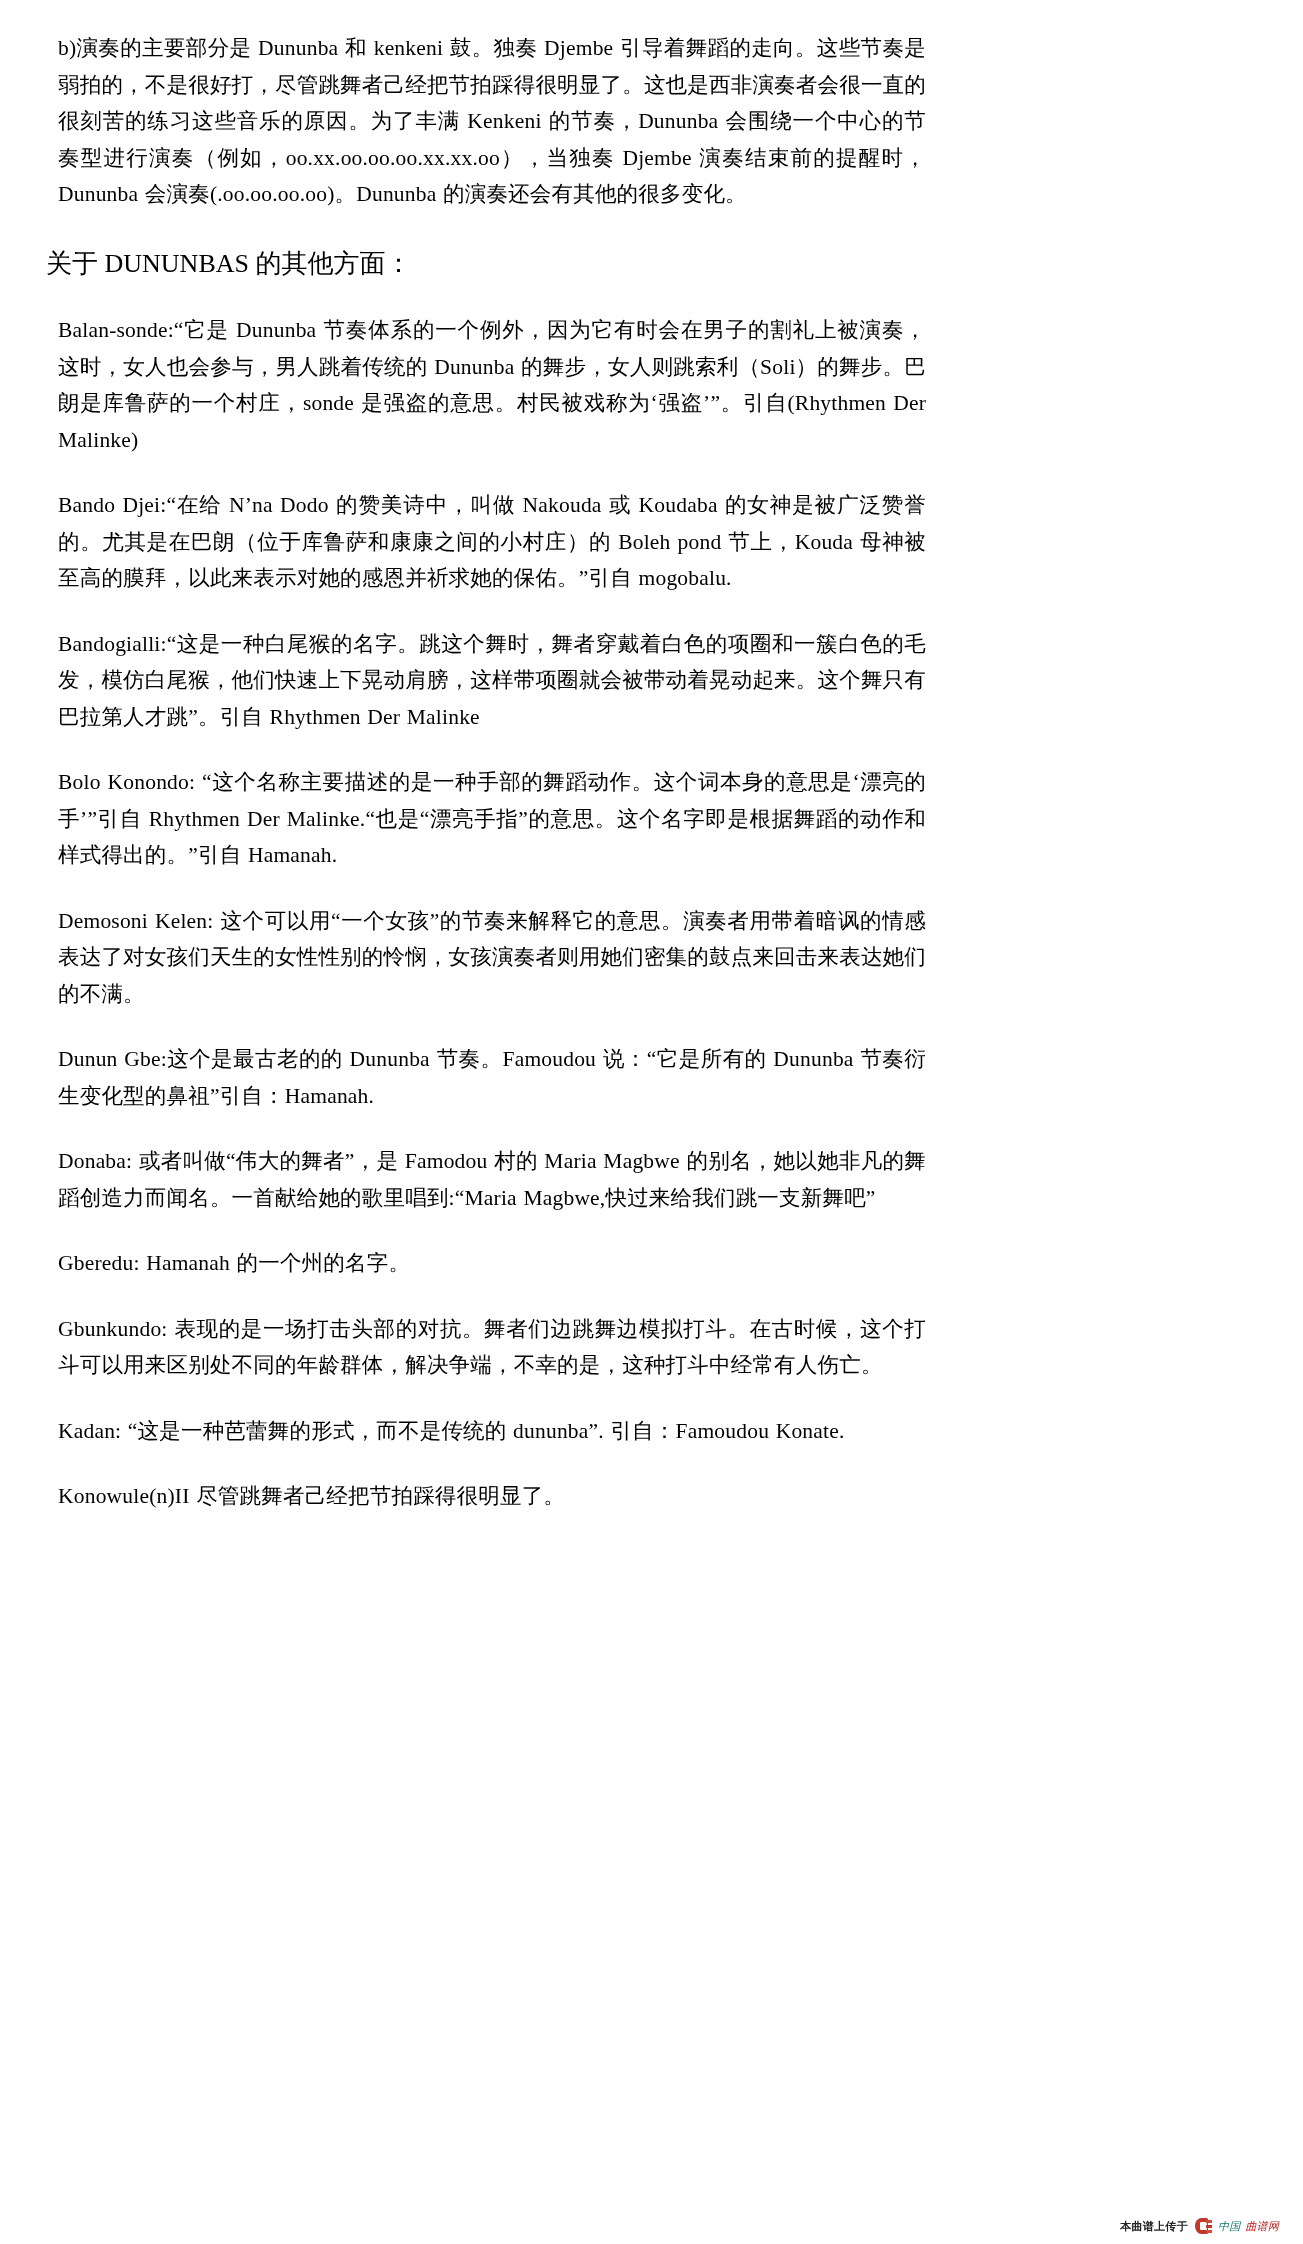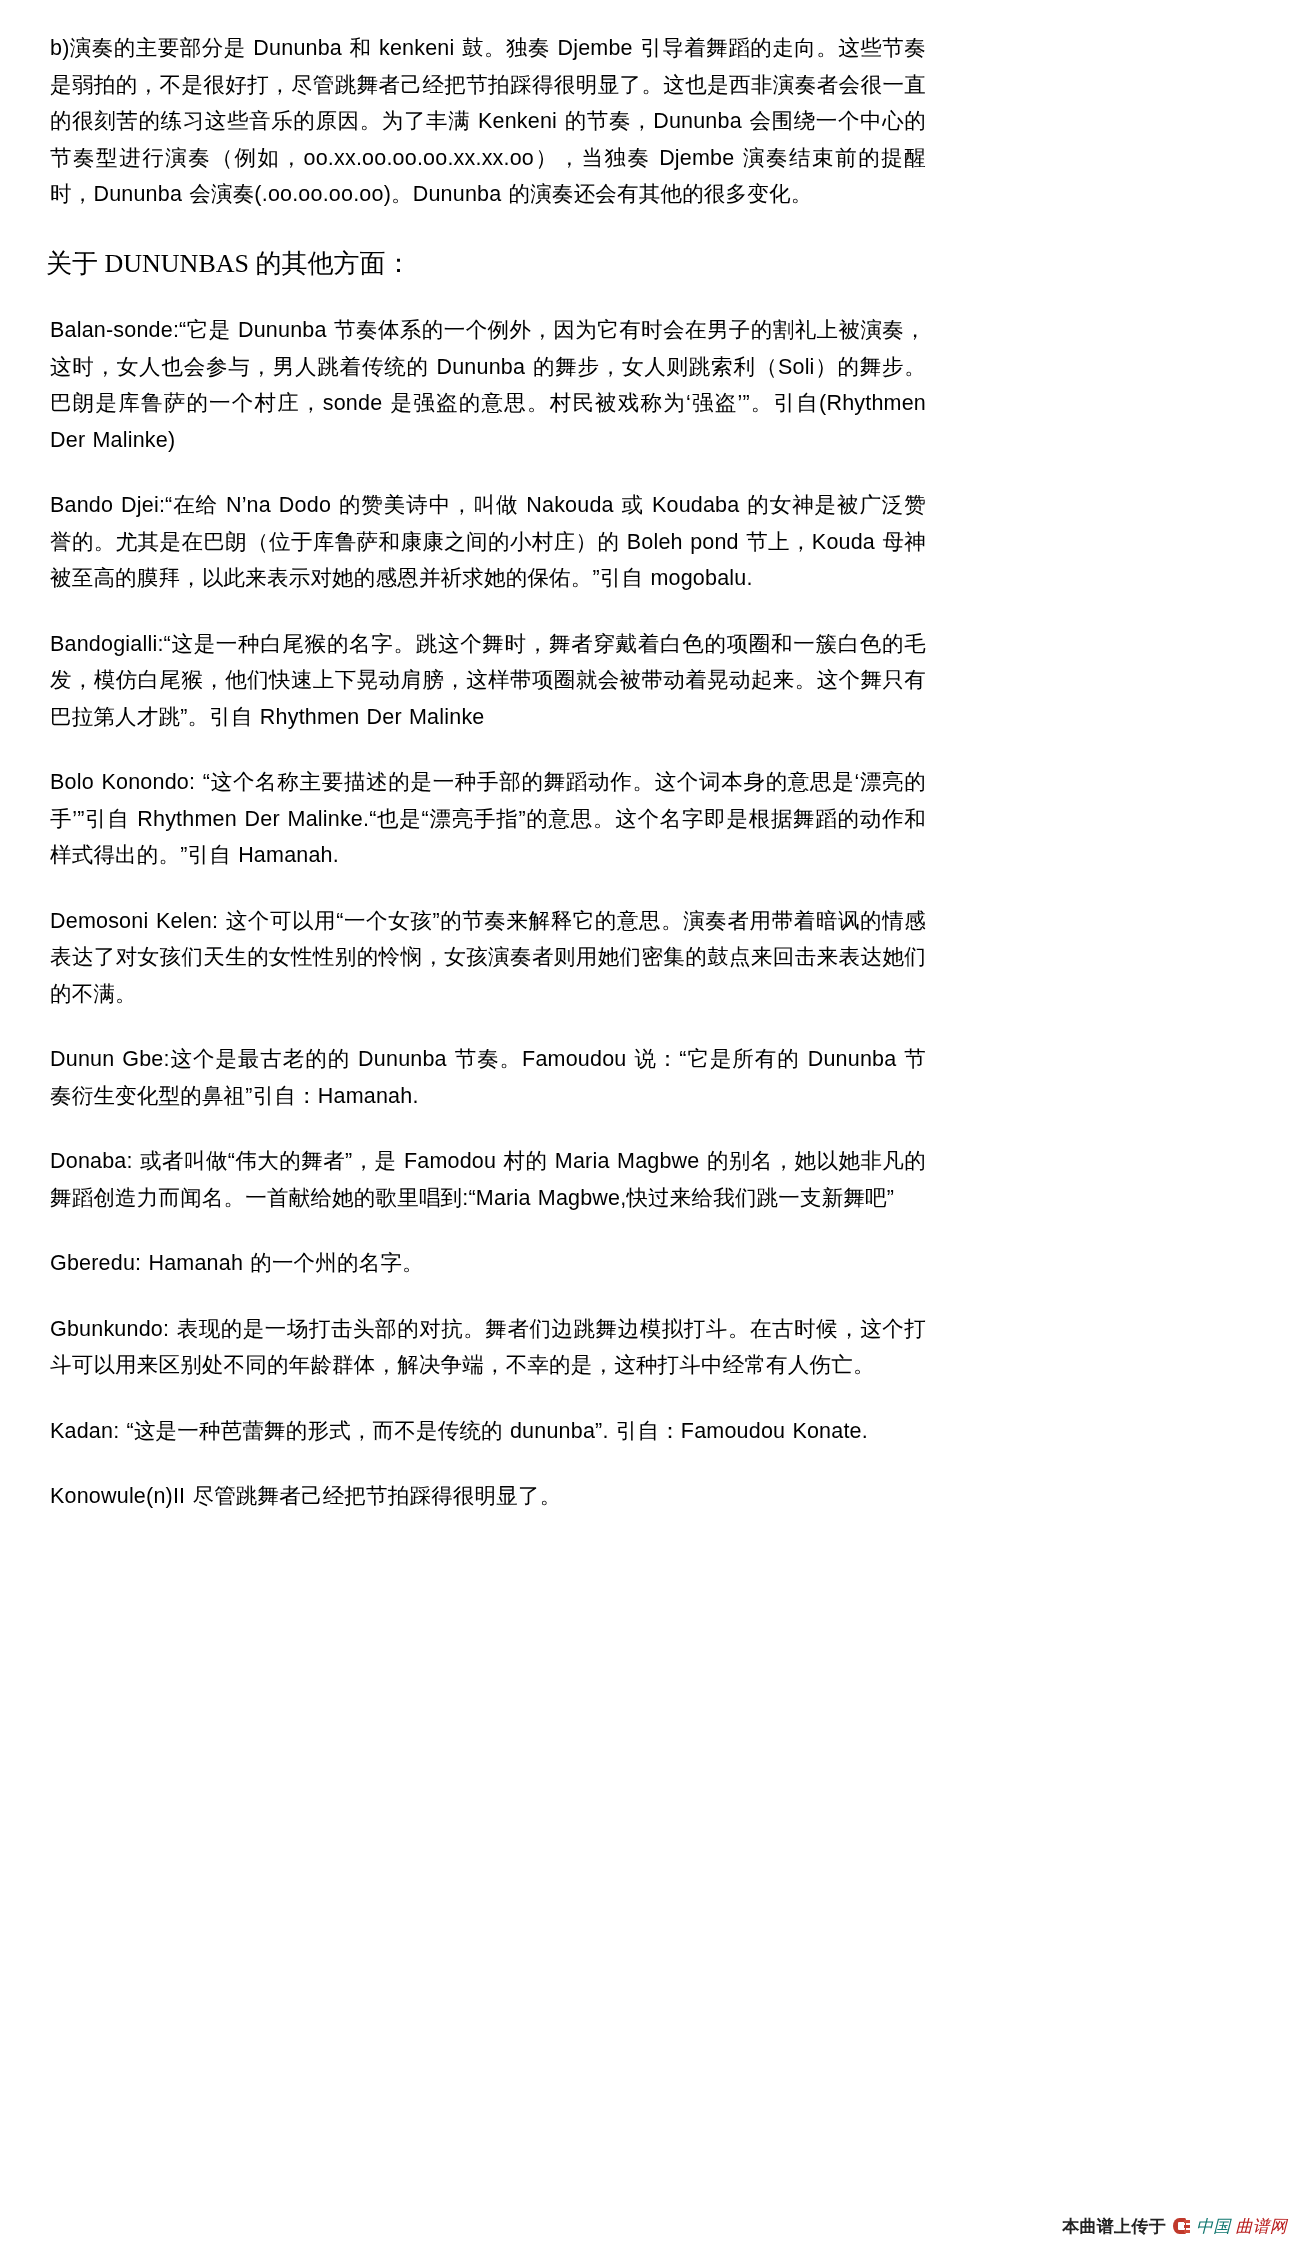--- a/index.html
+++ b/index.html
@@ -25,50 +25,50 @@
     box-sizing: border-box;
     padding: 30px 42px 0 46px;
   }
 
   .doc-body {
     width: 880px;
     margin: 0;
   }
 
   p.para {
-    margin: 0 0 29px 4px;
+    margin: 0 0 29px 12px;
     font-size: 21.5px;
     line-height: 36.5px;
     text-align: justify;
     text-justify: inter-ideograph;
     letter-spacing: 0.2px;
     word-spacing: 1px;
-    font-family: Liberation Sans, sans-serif;
+    font-family: Liberation Serif, serif;
     text-indent: 0;
     -webkit-font-smoothing: none;
   }
 
   p.heading-line {
     margin: 0 0 30px 0;
     font-size: 26px;
     line-height: 36.5px;
     text-align: left;
   }
   .gap-sm { height: 4px; }
 
   
   #watermark {
     position: absolute;
-    right: 16px;
+    right: 24px;
     bottom: 9px;
     display: flex;
     align-items: center;
     gap: 5px;
     font-family: "DejaVu Sans", "Liberation Sans", sans-serif;
-    font-size: 17px;
+    font-size: 11px;
     font-weight: bold;
     line-height: 1;
     white-space: nowrap;
   }
   #watermark .wm-prefix {
     color: #222222;
     letter-spacing: 0.3px;
   }
   #watermark .wm-logo {
     display: inline-block;

